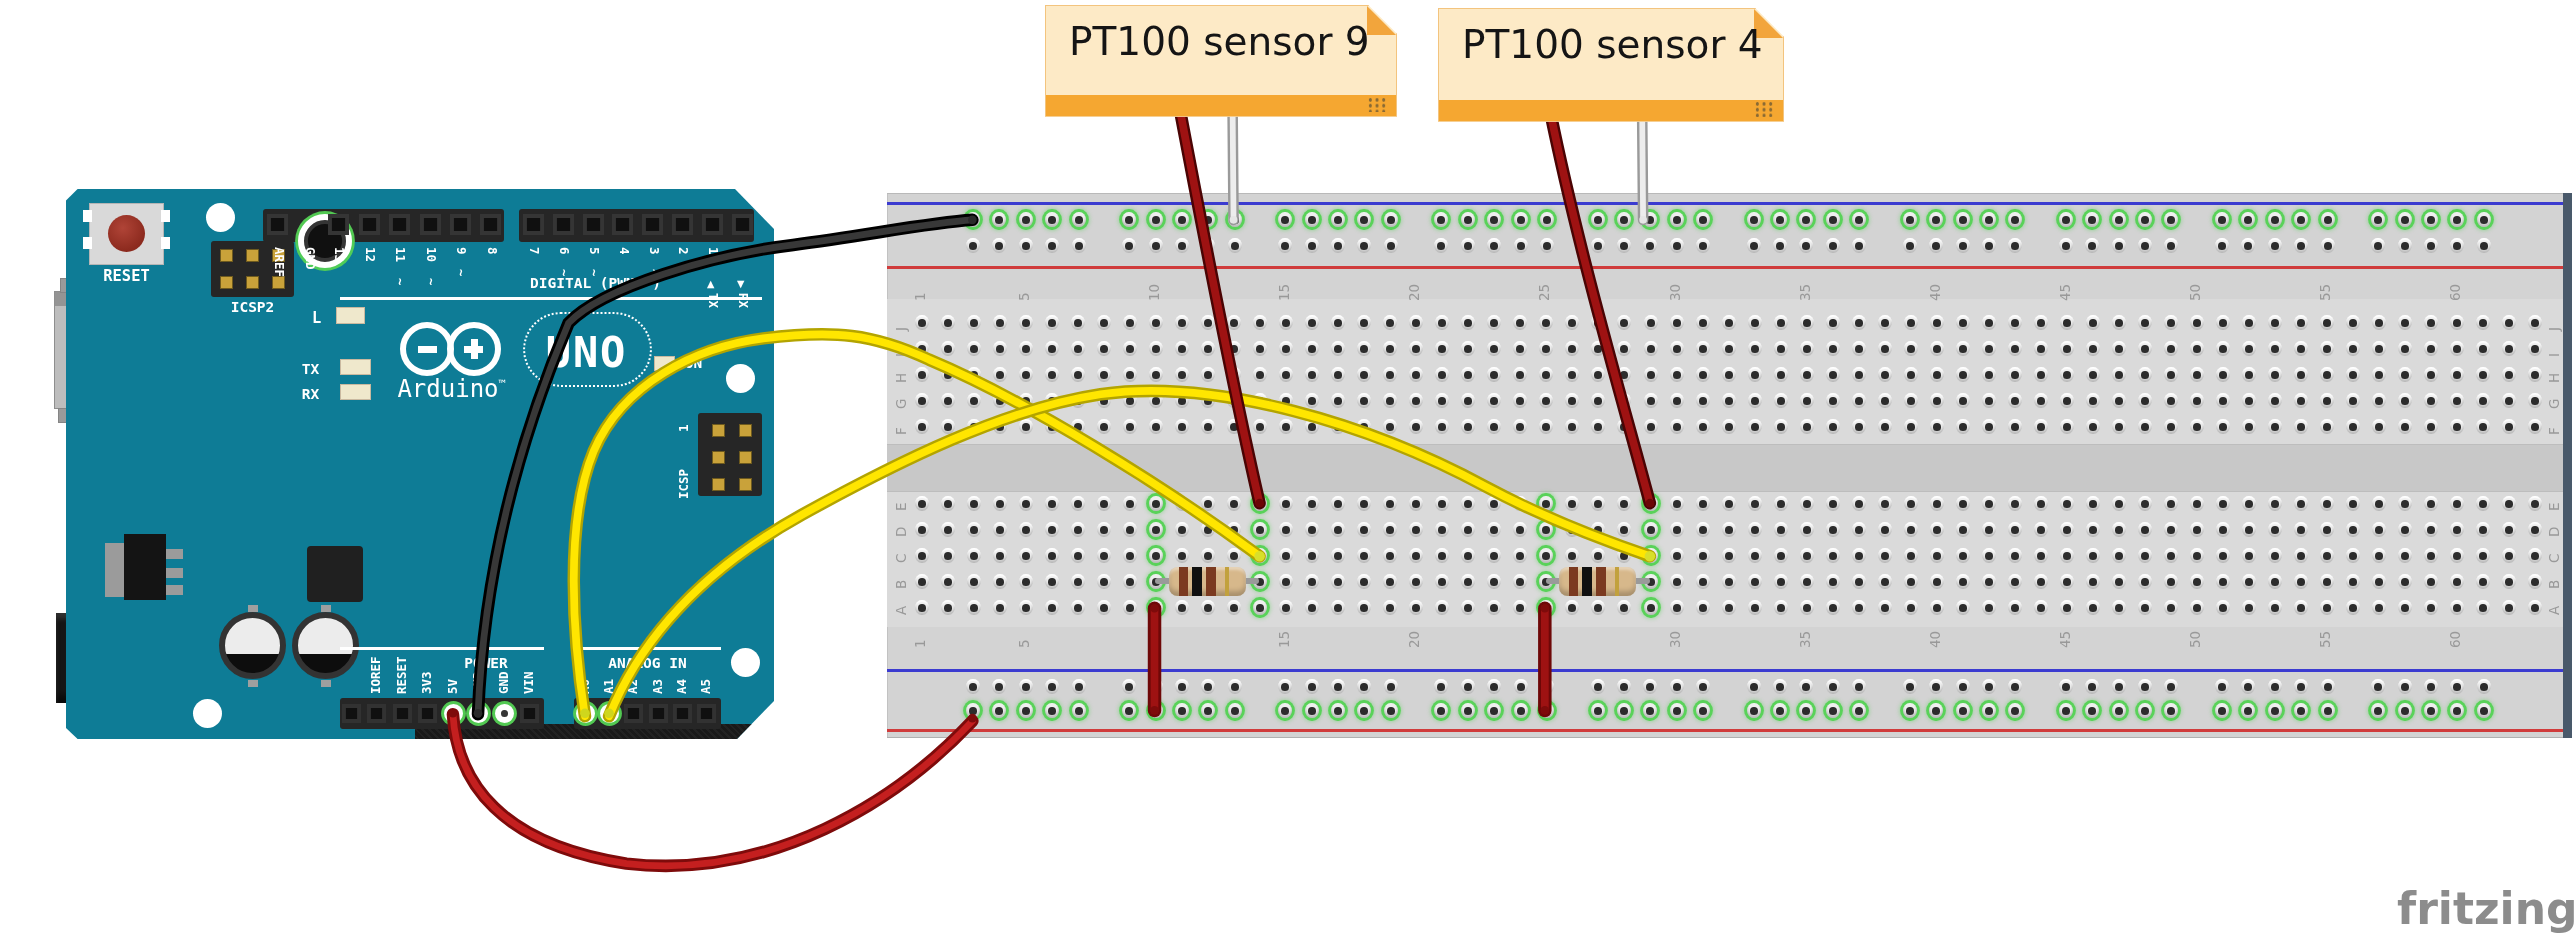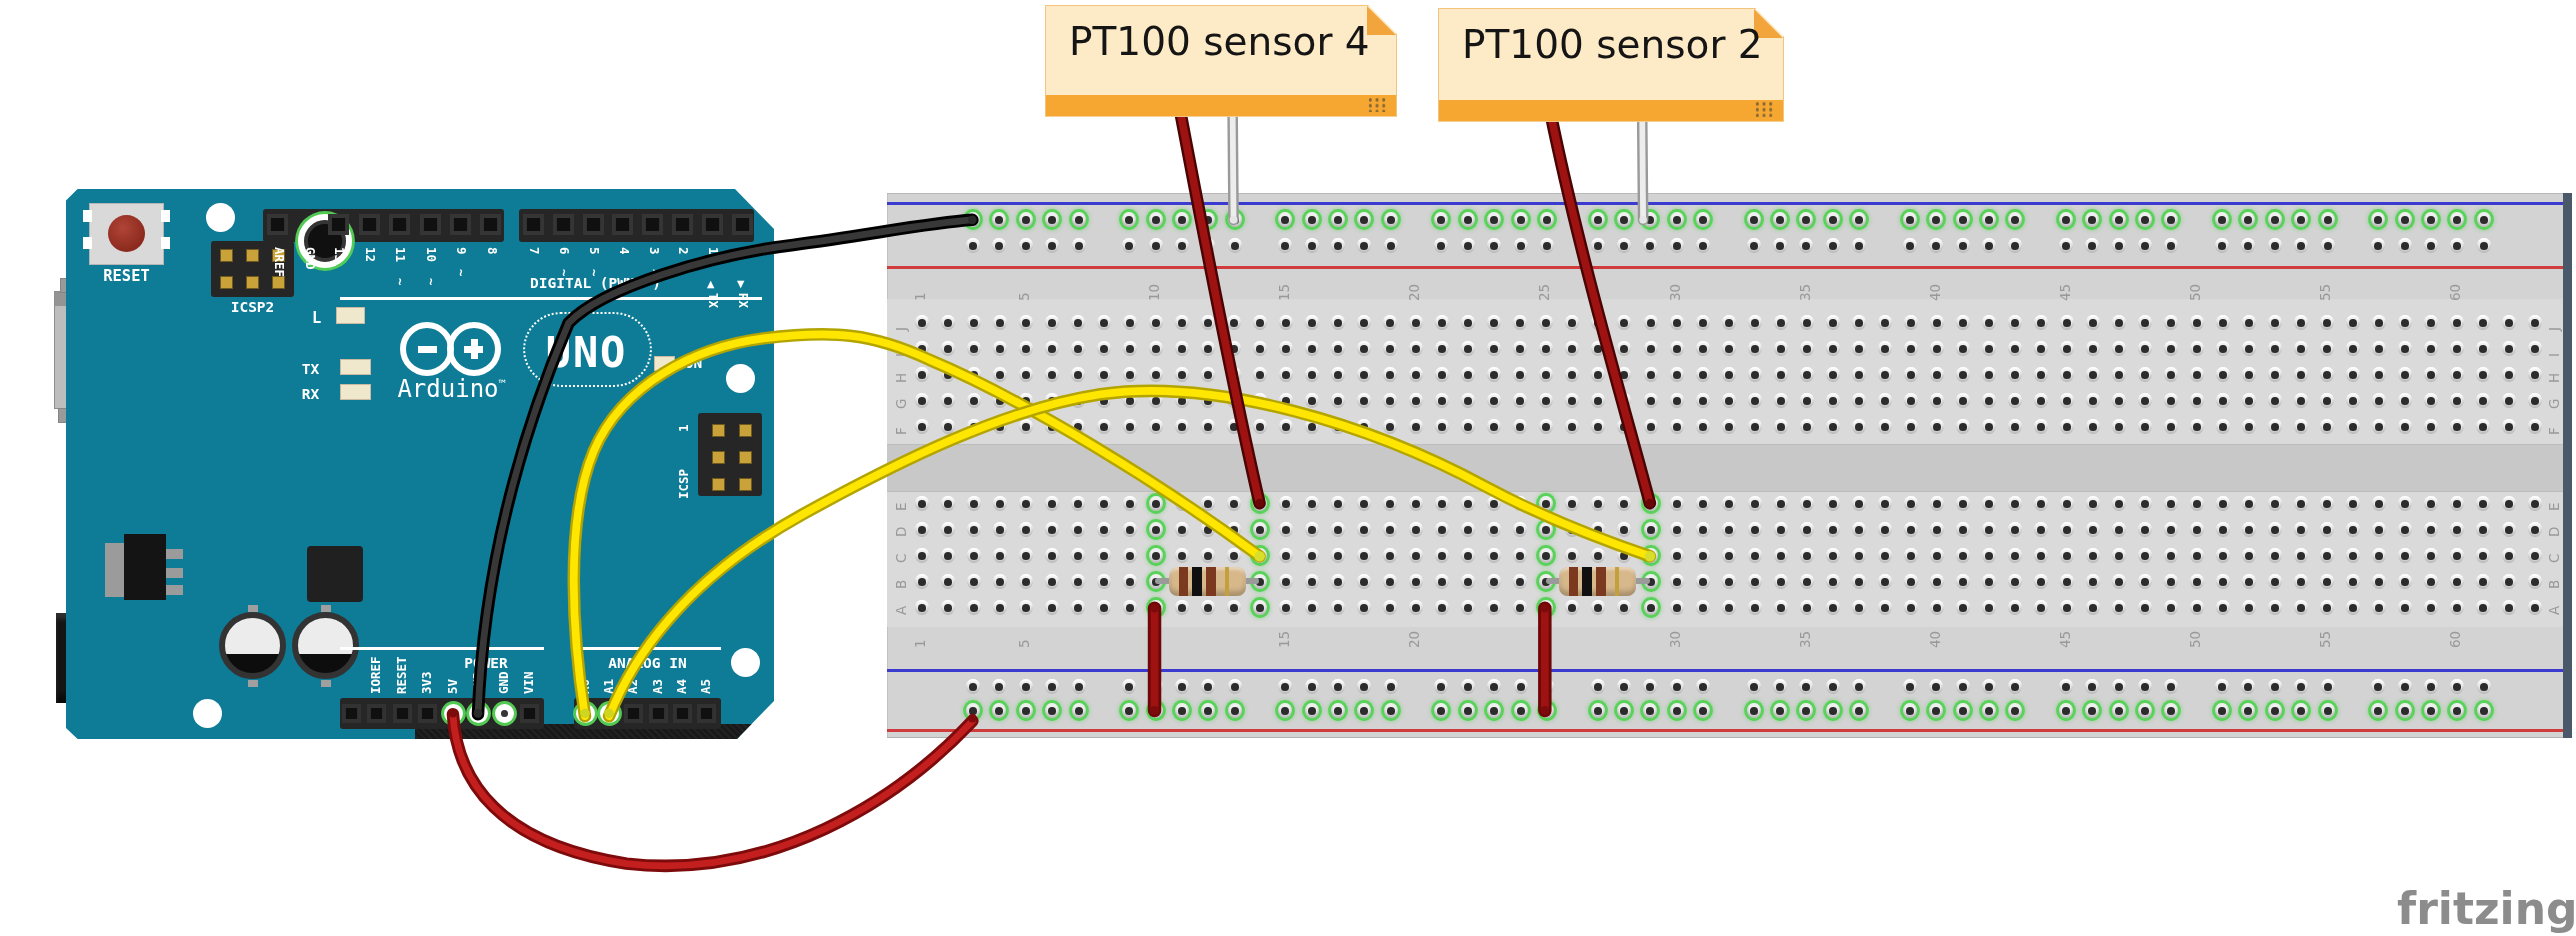--- a/index.html
+++ b/index.html
@@ -2860,26 +2860,26 @@
         <circle cx="1705" cy="228" r="4" fill="#e6e6e6"></circle>
         <circle cx="1198" cy="631" r="4.5" fill="#7e0b0b"></circle>
         <circle cx="1198" cy="737" r="4.5" fill="#7e0b0b"></circle>
         <circle cx="1603" cy="631" r="4.5" fill="#7e0b0b"></circle>
         <circle cx="1603" cy="737" r="4.5" fill="#7e0b0b"></circle>
       </g>
   </svg>
 
   <div class="note" style="left: 1045px; top: 4.8px; width: 352px; height: 112px; background: rgb(253, 234, 198);">
     <div class="fold"></div>
-    <div class="txt">PT100 sensor 4</div>
+    <div class="txt">PT100 sensor 9</div>
     <div class="bar" style="background: rgb(245, 167, 49);"></div>
     <div class="grip"></div>
   </div>
   <div class="note" style="left: 1438px; top: 7.7px; width: 346px; height: 114px; background: rgb(253, 234, 198);">
     <div class="fold"></div>
-    <div class="txt">PT100 sensor 2</div>
+    <div class="txt">PT100 sensor 4</div>
     <div class="bar" style="background: rgb(245, 167, 49);"></div>
     <div class="grip"></div>
   </div>
 
   <div id="watermark" style="color: rgb(140, 140, 140);">fritzing</div>
 </div>
 
 
 </body></html>

